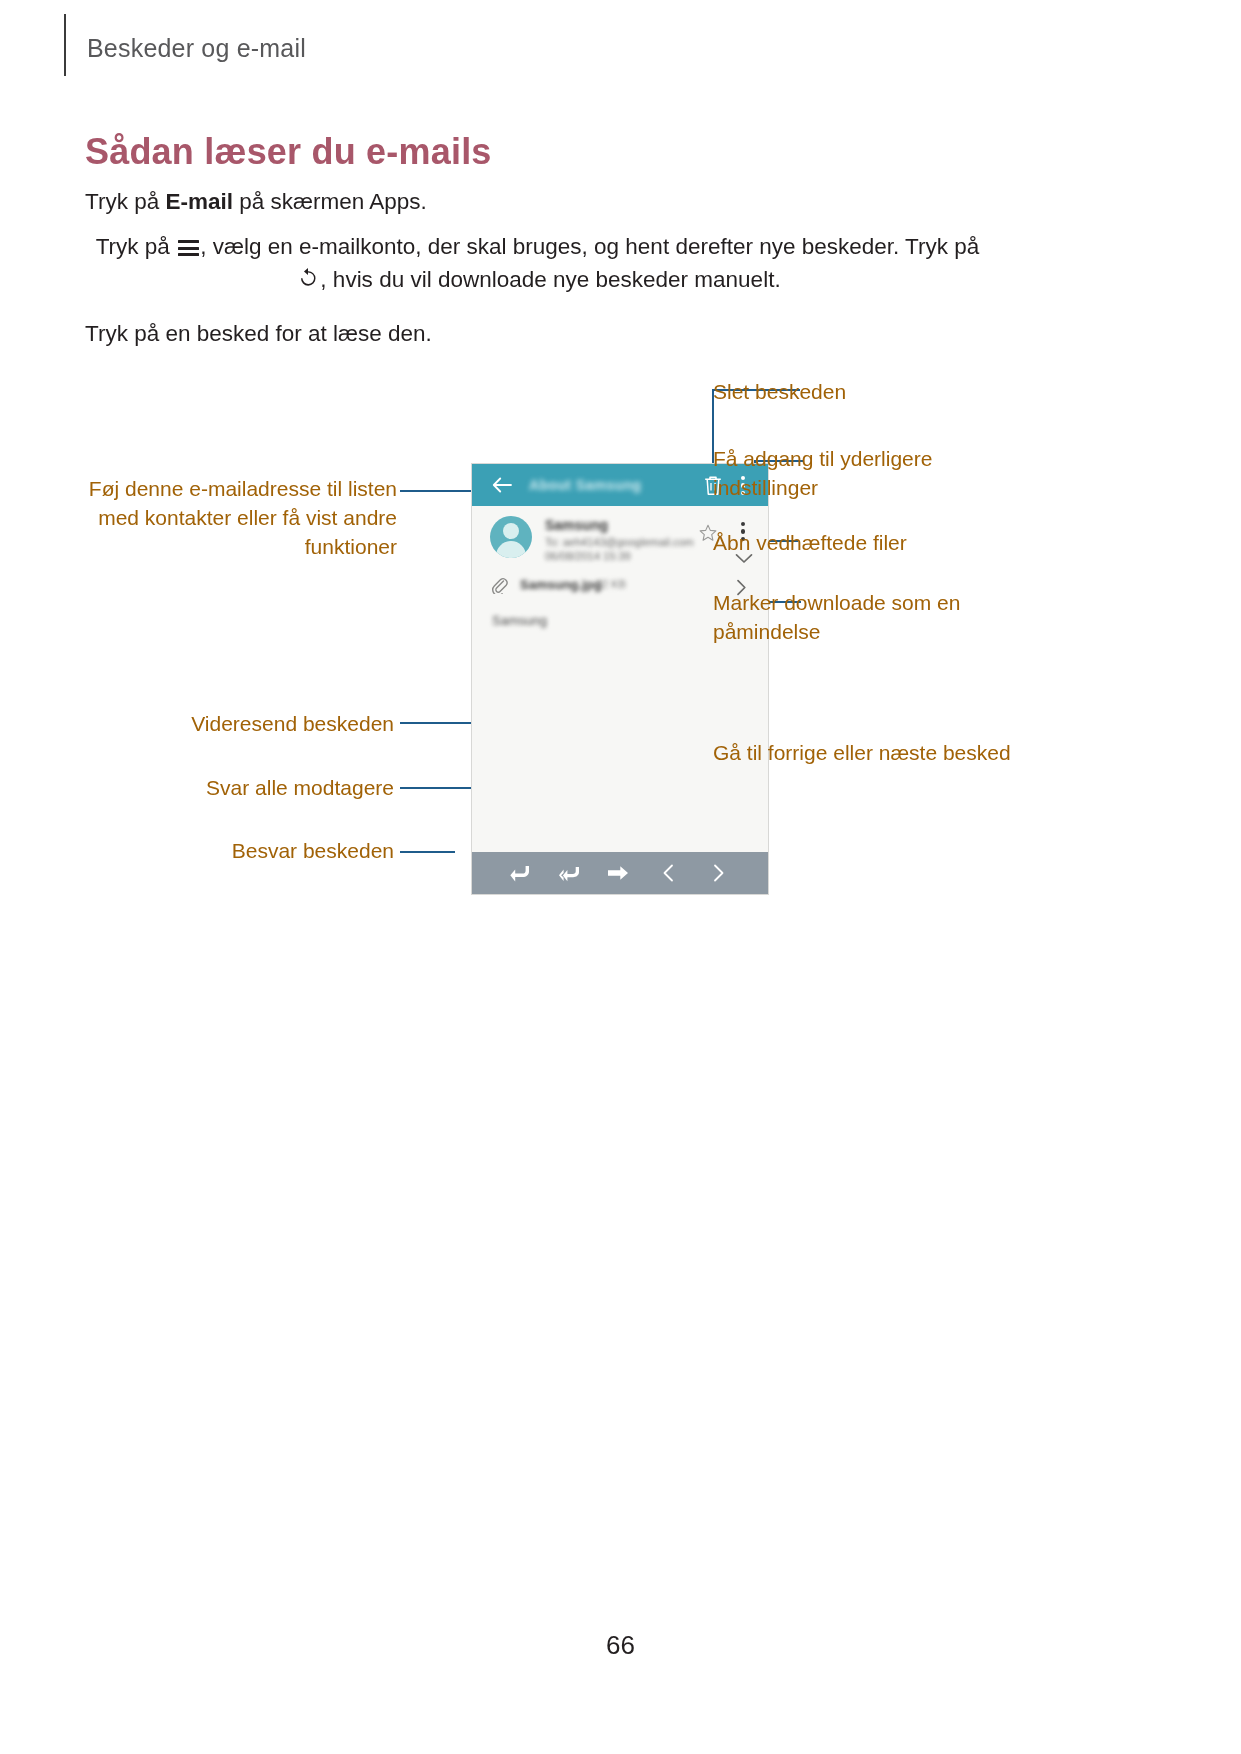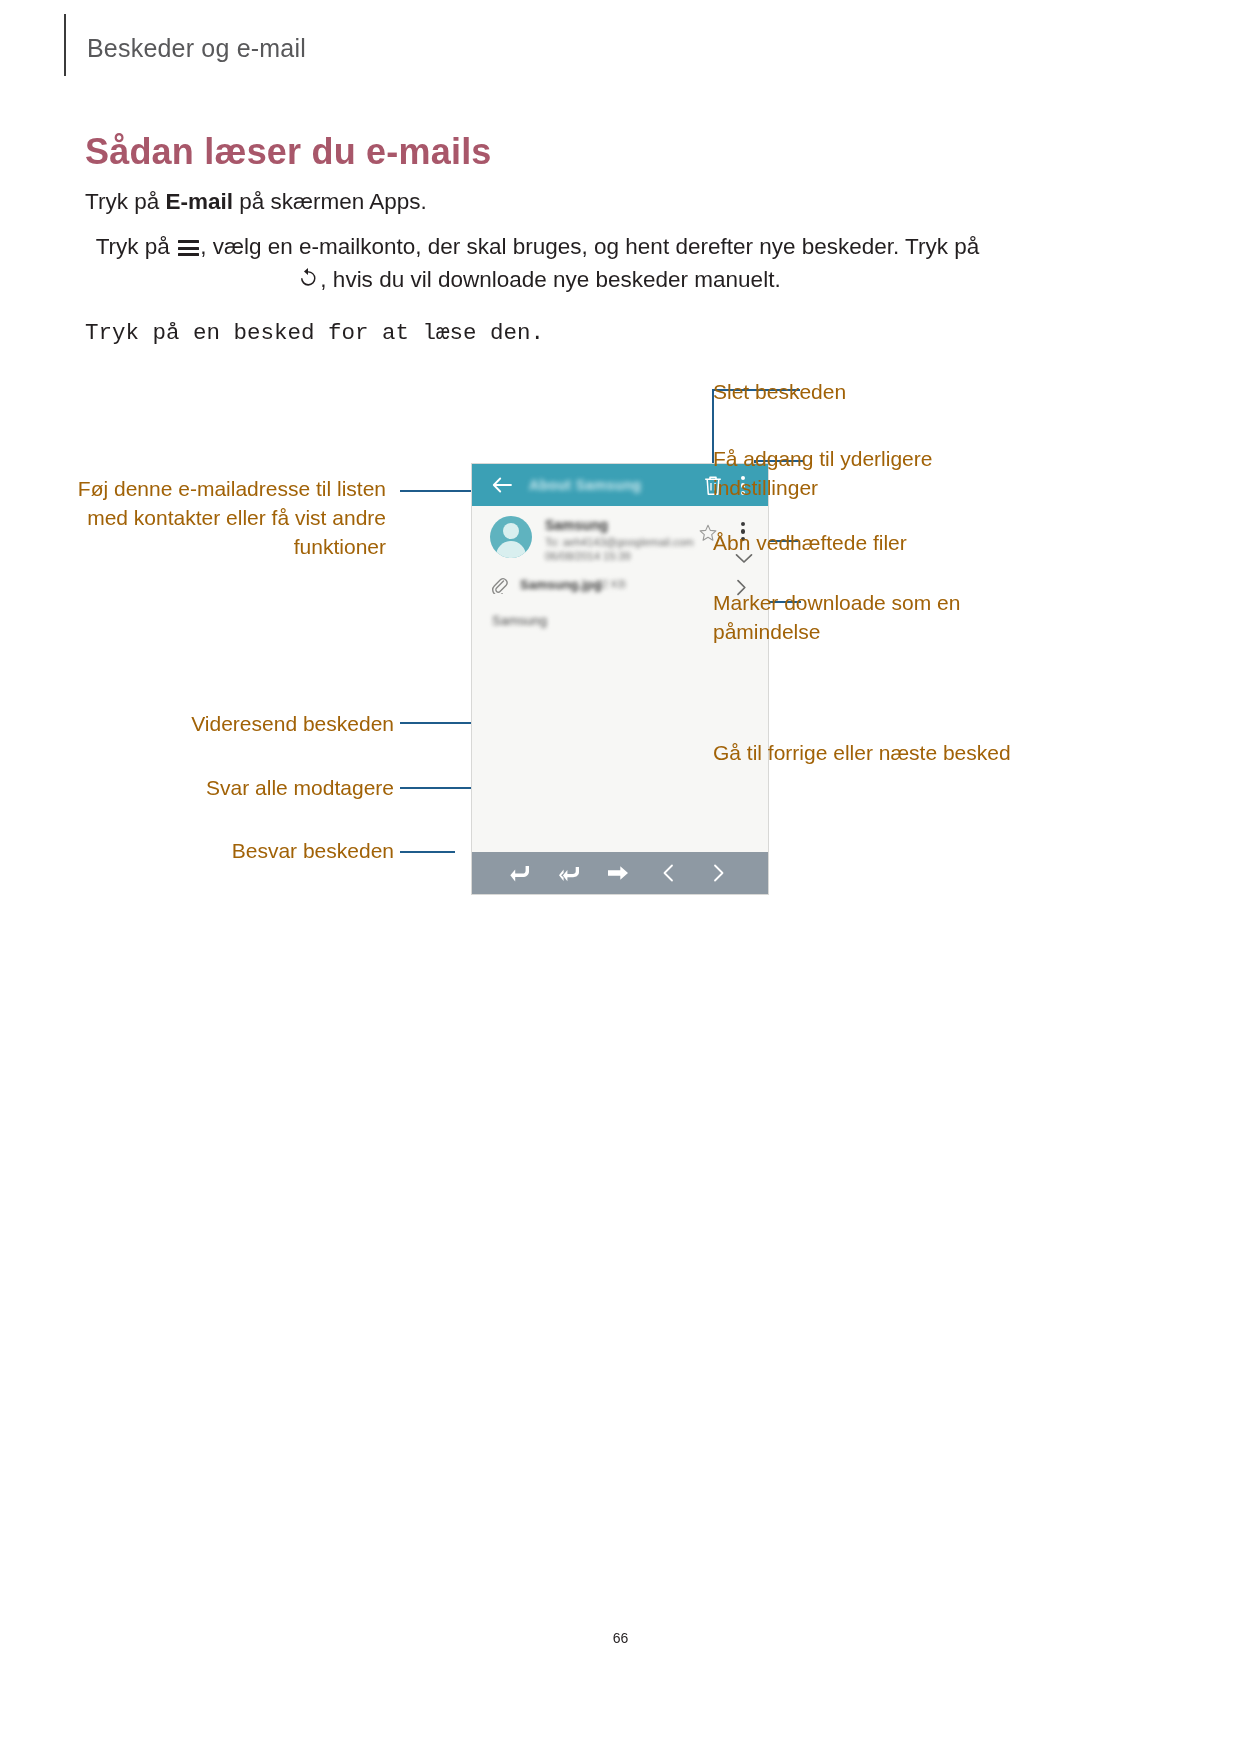--- a/index.html
+++ b/index.html
@@ -28,21 +28,21 @@
     font-size:36px;font-weight:bold;color:#a8576a;letter-spacing:.2px;
   }
 
   
   .para{
     position:absolute;left:85px;
     font-size:22.5px;line-height:33px;color:#231f20;
   }
   .p1{top:185px;width:900px;}
   .p2{top:230px;width:905px;text-align:center;}
-  .p3{top:317px;width:900px;font-family:Liberation Mono, monospace;}
+  .p3{top:317px;width:900px;}
   .para b{font-weight:bold;}
 
   .ico-inline{
     display:inline-block;vertical-align:-2px;position:relative;
   }
   
   .ico-hamburger{width:21px;height:16px;margin:0 1px 0 2px;}
   .ico-hamburger i{display:block;height:3px;background:#231f20;margin-bottom:3.5px;border-radius:.5px;}
   .ico-hamburger i:last-child{margin-bottom:0;}
   
@@ -139,34 +139,34 @@
   }
   .cal-r{text-align:left;}
   .cal-l{text-align:right;}
 
   .lbl-slet{left:713px;top:377px;}
   .lbl-indst{left:713px;top:444px;width:300px;}
   .lbl-aabn{left:713px;top:528px;}
   .lbl-marker{left:713px;top:588px;width:280px;}
   .lbl-gaatil{left:713px;top:738px;}
 
-  .lbl-foej{left:56px;top:474px;width:330px;}
+  .lbl-foej{left:67px;top:474px;width:330px;}
   .lbl-videre{left:64px;top:709px;width:330px;}
   .lbl-svaralle{left:64px;top:773px;width:330px;}
   .lbl-besvar{left:64px;top:836px;width:330px;}
 
   
   .ln{position:absolute;background:#1f5c8b;}
   .lnh{height:2px;}
   .lnv{width:2px;}
 
   
   .pagenum{
     position:absolute;left:0;top:1630px;width:1241px;text-align:center;
-    font-size:14px;color:#231f20;
+    font-size:26px;color:#231f20;
   }
 </style>
 </head>
 <body>
 
 <div class="page">
 
   <div class="header-rule"></div>
   <div class="header-title">Beskeder og e-mail</div>
 

